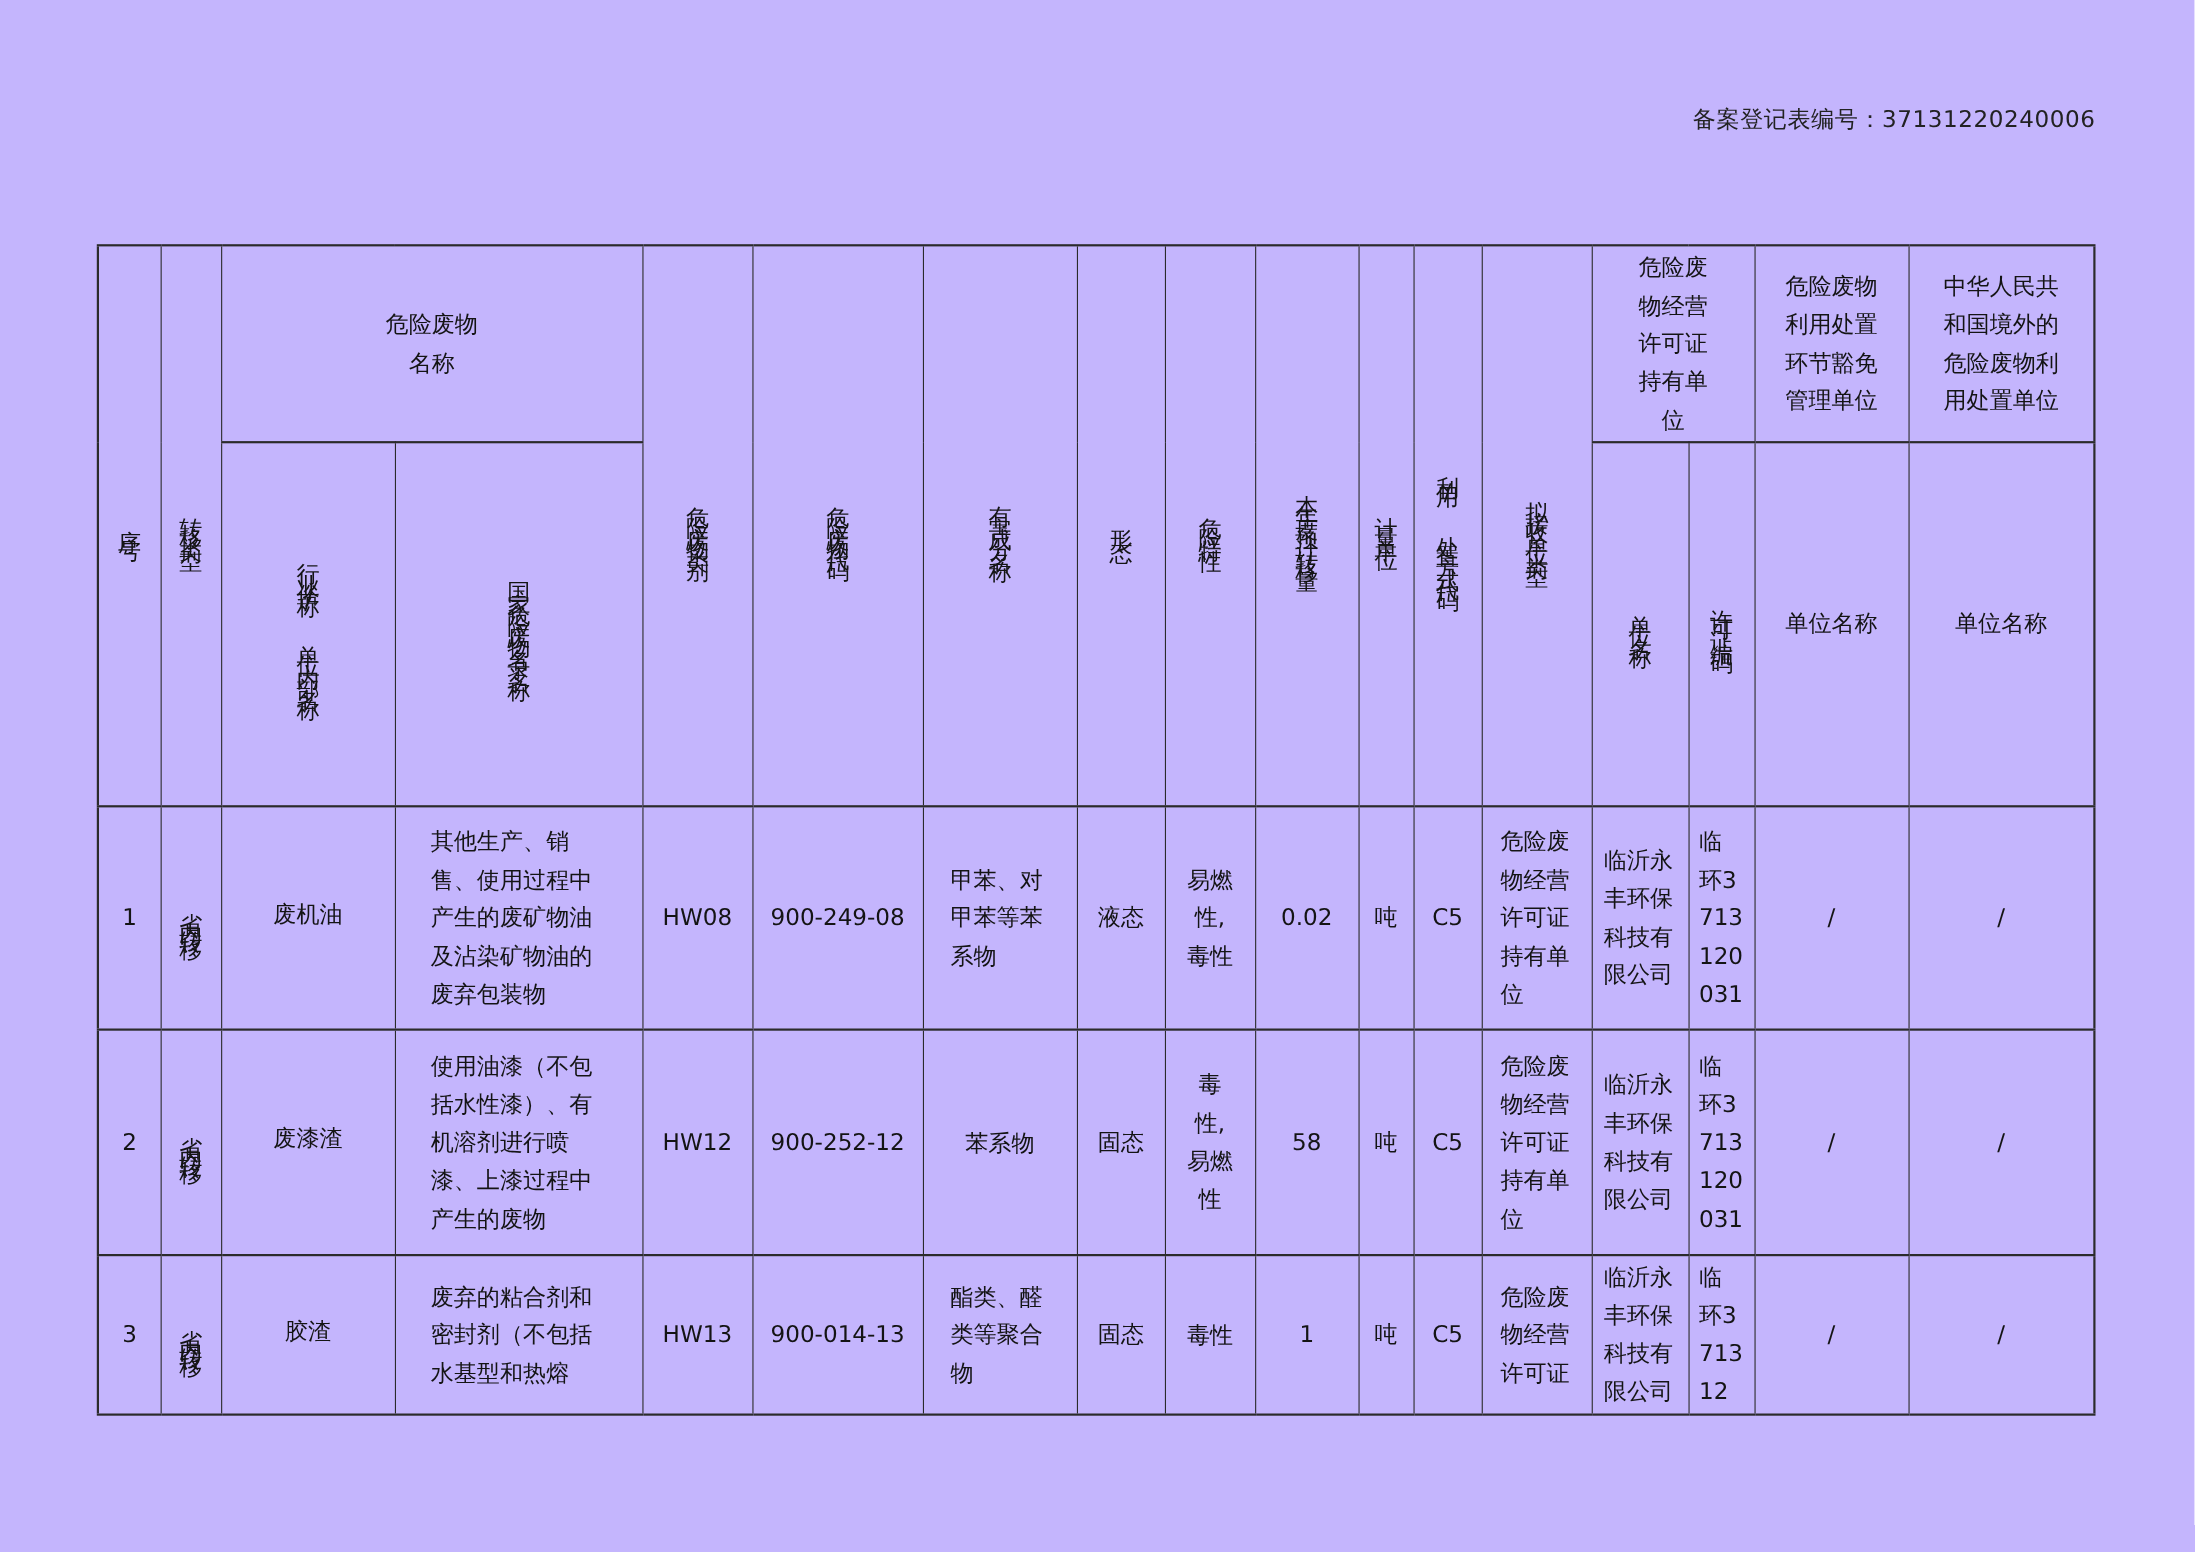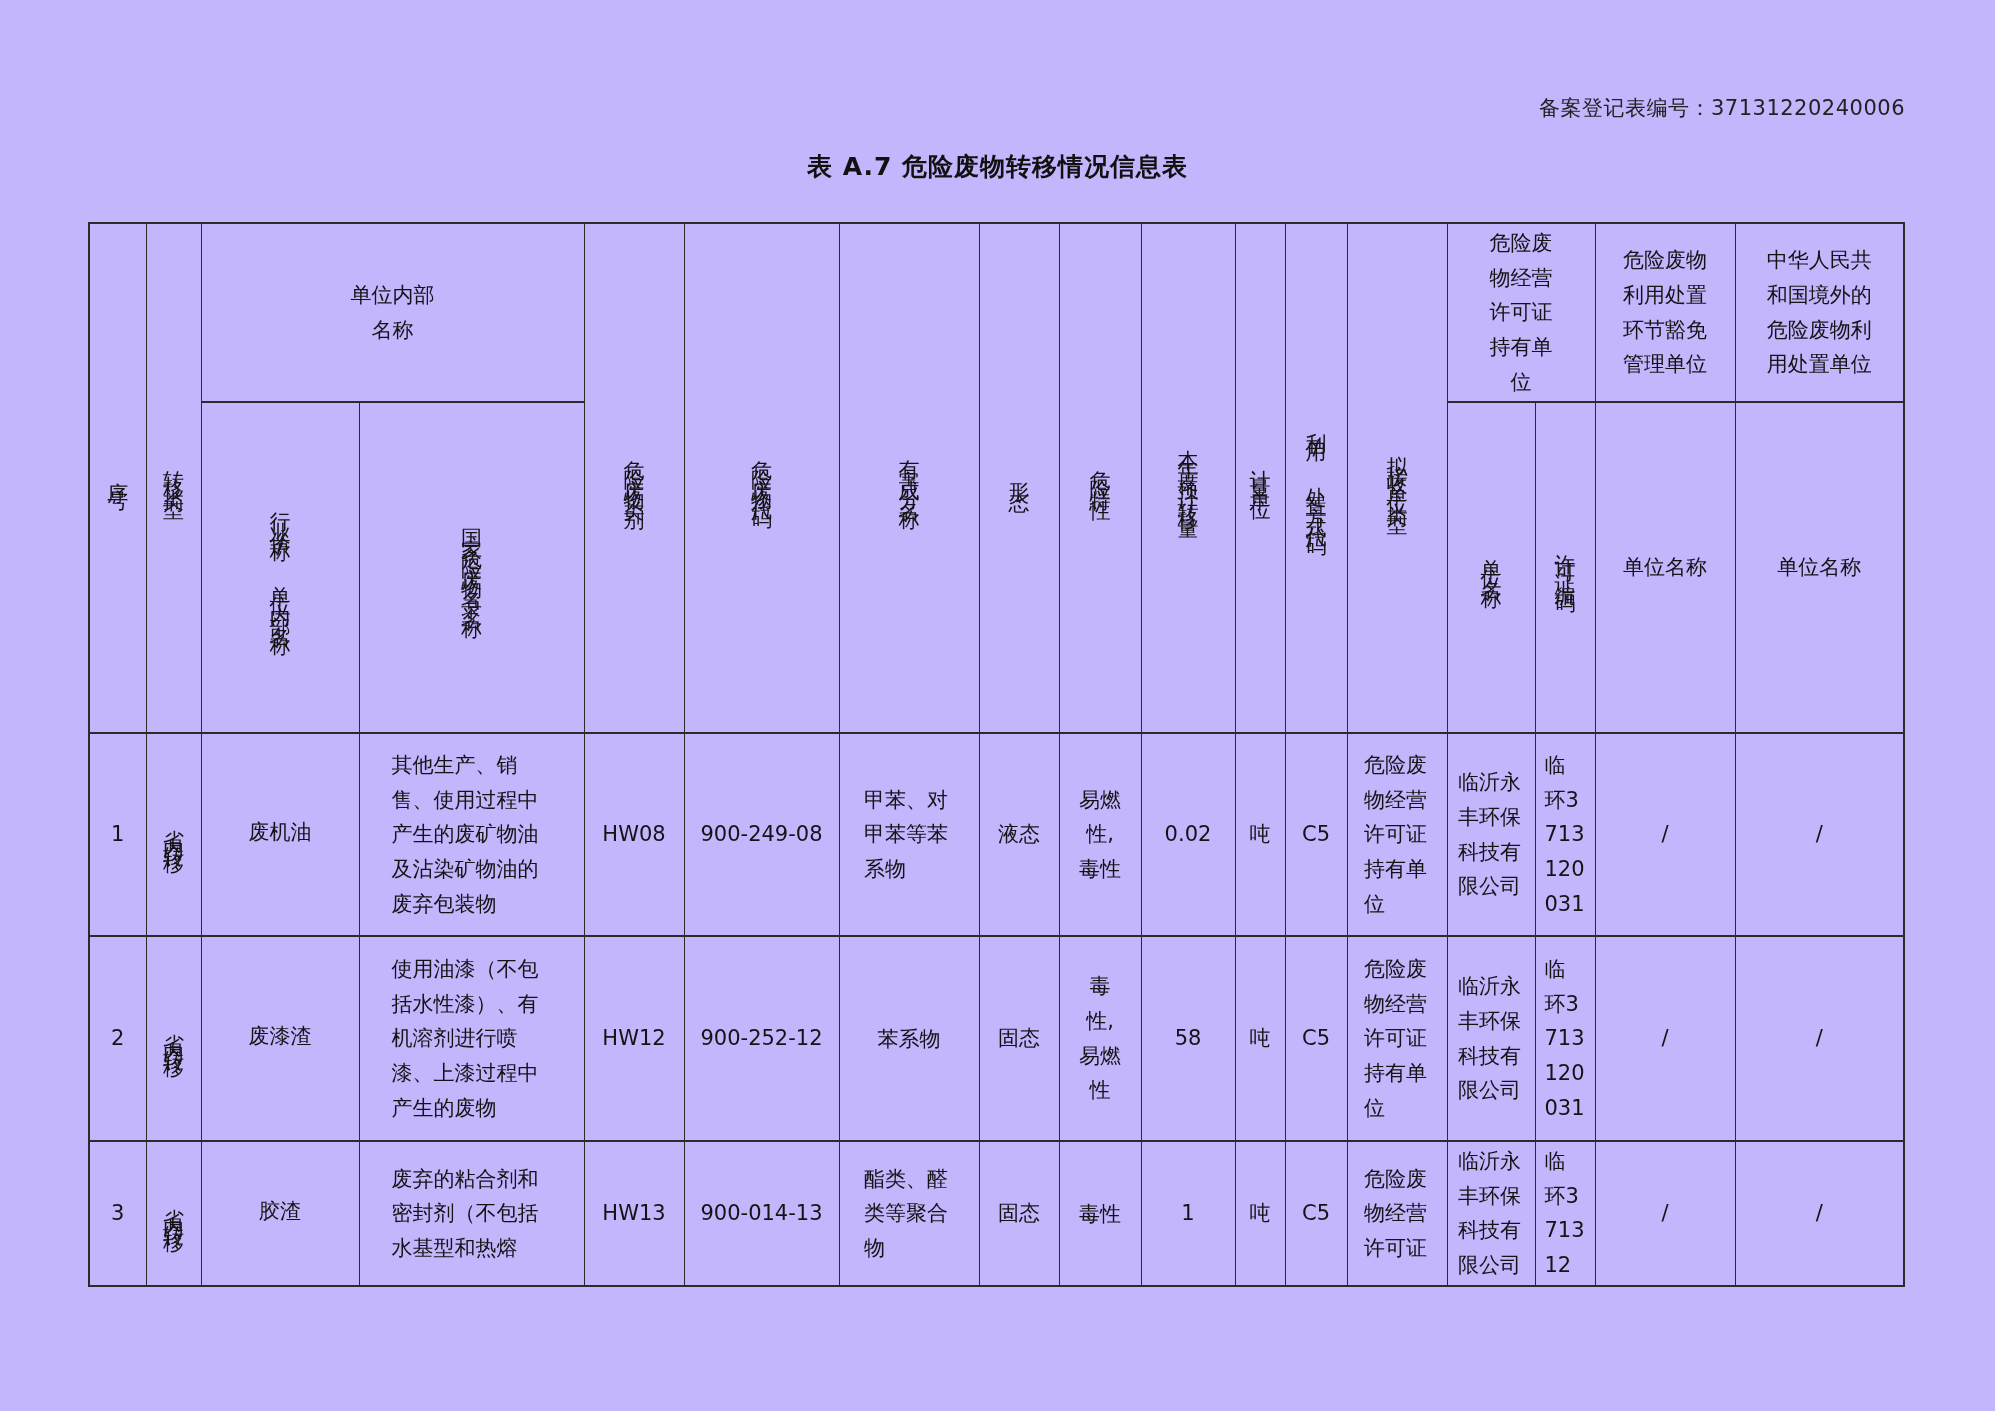--- a/index.html
+++ b/index.html
@@ -76,21 +76,20 @@
     text-align:center;font-size:20px;color:#222;
   }
 </style>
 </head>
 <body>
 
 <div class="page">
 
   <div class="reg-code">备案登记表编号：37131220240006</div>
 
-  <div class="doc-title">表 A.7 危险废物转移情况信息表</div>
 
   <table class="main">
     <colgroup>
       <col style="width:57px">
         <col style="width:55px">
         <col style="width:158px">
       <col style="width:225px">
         <col style="width:100px">
         <col style="width:155px">
       <col style="width:140px">
@@ -103,21 +102,21 @@
         <col style="width:88px">
         <col style="width:60px">
       <col style="width:140px">
         <col style="width:169px">
     </colgroup>
 
     <tbody>
         <tr class="hr1">
       <th rowspan="2"><span class="vt">序号</span></th>
       <th rowspan="2"><span class="vt">转移类型</span></th>
-      <th colspan="2"><span class="blk mw88">单位内部名称</span></th>
+      <th colspan="2"><span class="blk mw88">危险废物名称</span></th>
       <th rowspan="2"><span class="vt">危险废物类别</span></th>
       <th rowspan="2"><span class="vt">危险废物代码</span></th>
       <th rowspan="2"><span class="vt">有害成分名称</span></th>
       <th rowspan="2"><span class="vt">形态</span></th>
       <th rowspan="2"><span class="vt">危险特性</span></th>
       <th rowspan="2"><span class="vt">本年度预计转移量</span></th>
       <th rowspan="2"><span class="vt">计量单位</span></th>
       <th rowspan="2"><span class="vt">利用/处置方式代码</span></th>
       <th rowspan="2"><span class="vt">拟接收单位类型</span></th>
       <th colspan="2"><span class="blk mw70">危险废物经营许可证持有单位</span></th>

